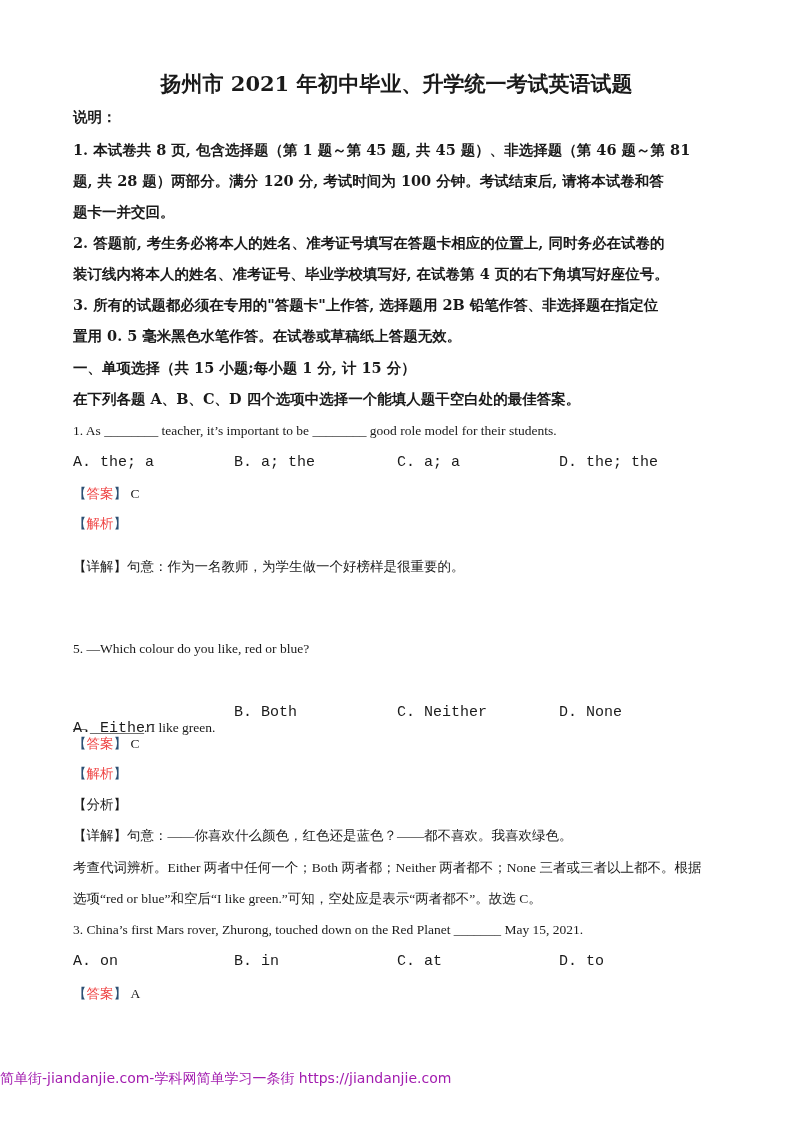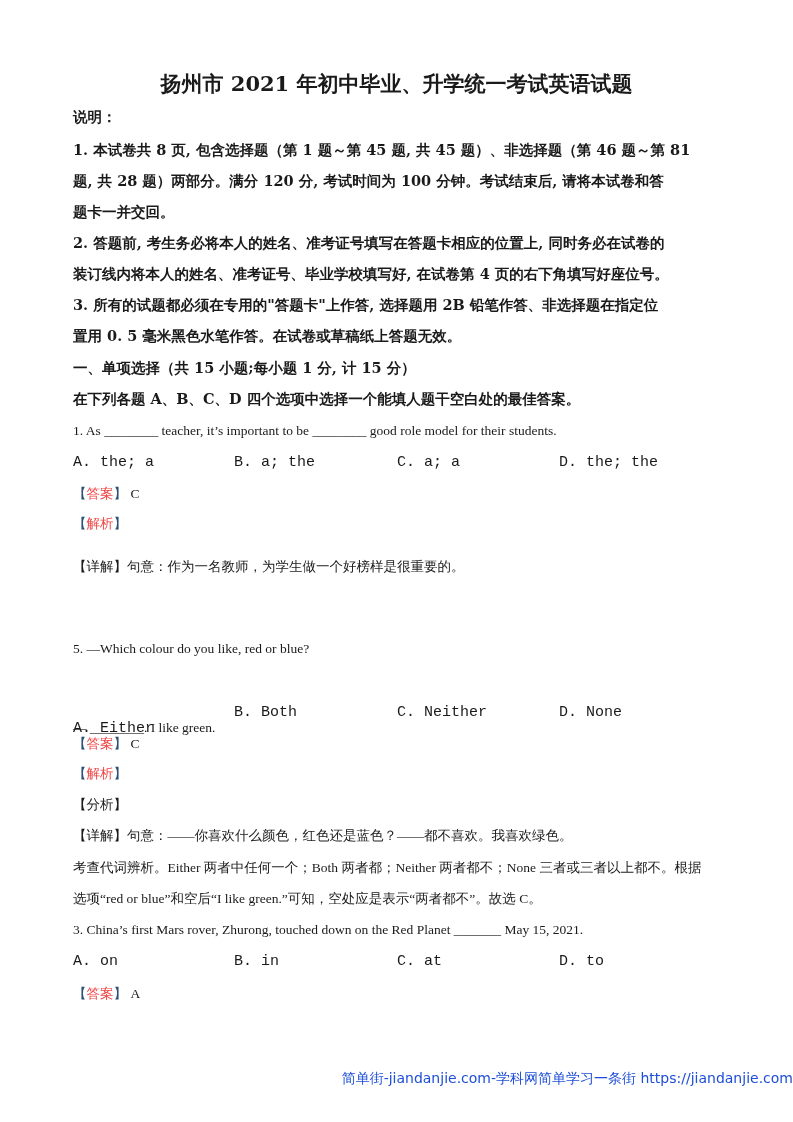--- a/index.html
+++ b/index.html
@@ -7,22 +7,22 @@
   .page { position: absolute; left: 0; top: 0; width: 793px; height: 856px; }
   .title { position: absolute; left: 0; width: 793px; top: 70px; text-align: center;
     font-family: "DejaVu Serif", serif; font-weight: bold; font-size: 21px; letter-spacing: 0px; }
   .line { position: absolute; left: 73px; white-space: nowrap; }
   .bold { font-family: "DejaVu Serif", serif; font-weight: bold; font-size: 14.5px; text-align: center; }
   .reg { font-family: "Liberation Serif", serif; font-size: 13.5px; }
   .opts { position: absolute; left: 73px; width: 660px; height: 20px; font-family: Liberation Mono, monospace; font-size: 15px; }
   .opt { position: absolute; top: 0; white-space: nowrap; }
   .lbl-blue { color: #ef4444; }
   .bracket { color: #2c4f73; }
-  .footer { position: absolute; left: 0; width: 793px; top: 1070px; text-align: right;
-    font-family: "DejaVu Sans", sans-serif; font-size: 14px; color: #1d4ed8; }
+  .footer { position: absolute; left: 0; width: 793px; top: 1070px; text-align: left;
+    font-family: "DejaVu Sans", sans-serif; font-size: 14px; color: #a21caf; }
 </style>
 </head>
 <body>
 
 <div class="page">
 
   <div class="title">扬州市 2021 年初中毕业、升学统一考试英语试题</div>
 
   <div class="line bold" style="top:108px;">说明：</div>
   <div class="line bold" style="top:141px;">1. 本试卷共 8 页, 包含选择题（第 1 题～第 45 题, 共 45 题）、非选择题（第 46 题～第 81</div>

